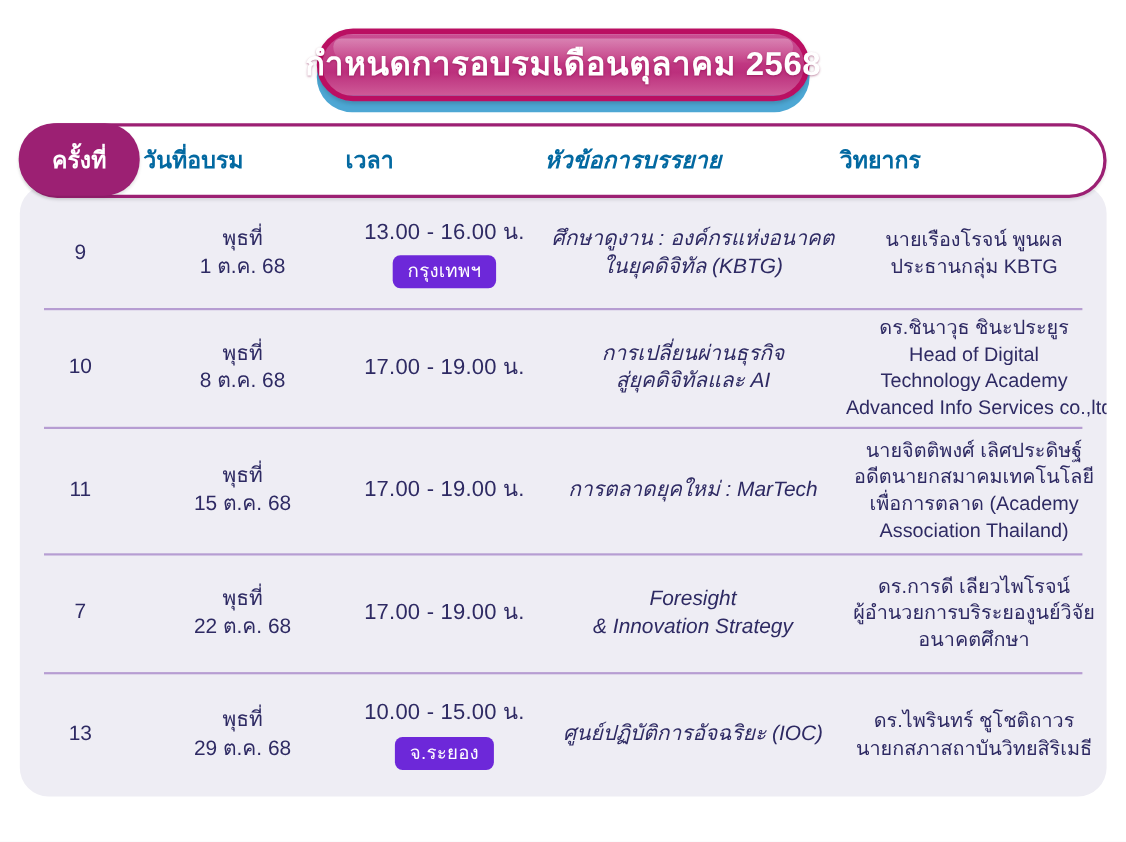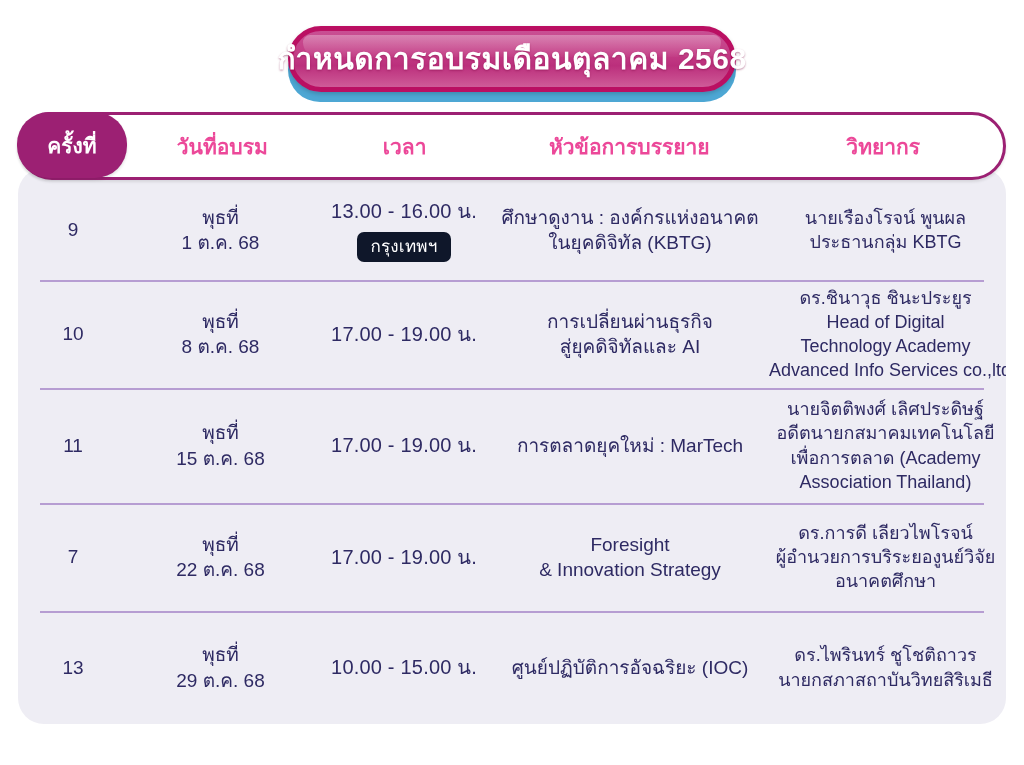--- a/index.html
+++ b/index.html
@@ -97,24 +97,23 @@
     box-shadow: 0 2px 3px rgba(0,0,0,0.10);
     z-index: 3;
   }
   .thead-inner {
     position: absolute;
     inset: 0;
     display: flex;
     align-items: center;
   }
   .th {
-    color: #ec4899;
+    color: #0369a1;
     font-size: 21px;
     font-weight: 700;
-    text-align: center;
     line-height: 1;
     white-space: nowrap;
   }
   .th-pill {
     position: absolute;
     left: -1px;
     top: 0px;
     width: 110px;
     height: 66px;
     background: #9c2073;
@@ -162,40 +161,40 @@
     right: 22px;
     top: 0;
     height: 2px;
     background: #b69dd2;
   }
 
   
   .c-no    { width: 110px; }
   .c-date  { width: 185px; }
   .c-time  { width: 182px; }
-  .c-topic { width: 270px; }
+  .c-topic { width: 270px; font-style: italic; }
   .c-spk   { width: 241px; }
 
   .cell {
     text-align: center;
     color: #2e2a63;
     font-size: 19px;
     line-height: 1.33;
     padding: 6px 4px;
   }
   .cell.no    { font-size: 19px; }
   .cell.time  { font-size: 20px; letter-spacing: 0.2px; }
   .cell.topic { font-size: 19px; }
   .cell.spk   { font-size: 18px; line-height: 1.34; }
 
   .badge {
     display: inline-block;
     margin-top: 8px;
     padding: 6px 14px 7px;
-    background: #0f172a;
+    background: #6d28d9;
     color: #ffffff;
     font-size: 17px;
     line-height: 1;
     border-radius: 7px;
     white-space: nowrap;
   }
 
   .nowrap { white-space: nowrap; }
 </style>
 </head>
@@ -292,20 +291,21 @@
             </div>
           </div>
           <div class="row" style="height: 113px;">
             <div class="c-no cell no">13</div>
             <div class="c-date cell date">
               <div class="nowrap">พุธที่</div>
               <div class="nowrap">29 ต.ค. 68</div>
             </div>
             <div class="c-time cell time">
               <div class="nowrap">10.00 - 15.00 น.</div>
+              <div><span class="badge">จ.ระยอง</span></div>
             </div>
             <div class="c-topic cell topic">
               <div>ศูนย์ปฏิบัติการอัจฉริยะ (IOC)</div>
             </div>
             <div class="c-spk cell spk">
               <div class="nowrap">ดร.ไพรินทร์ ชูโชติถาวร</div>
               <div class="nowrap">นายกสภาสถาบันวิทยสิริเมธี</div>
             </div>
           </div>
         </div>

